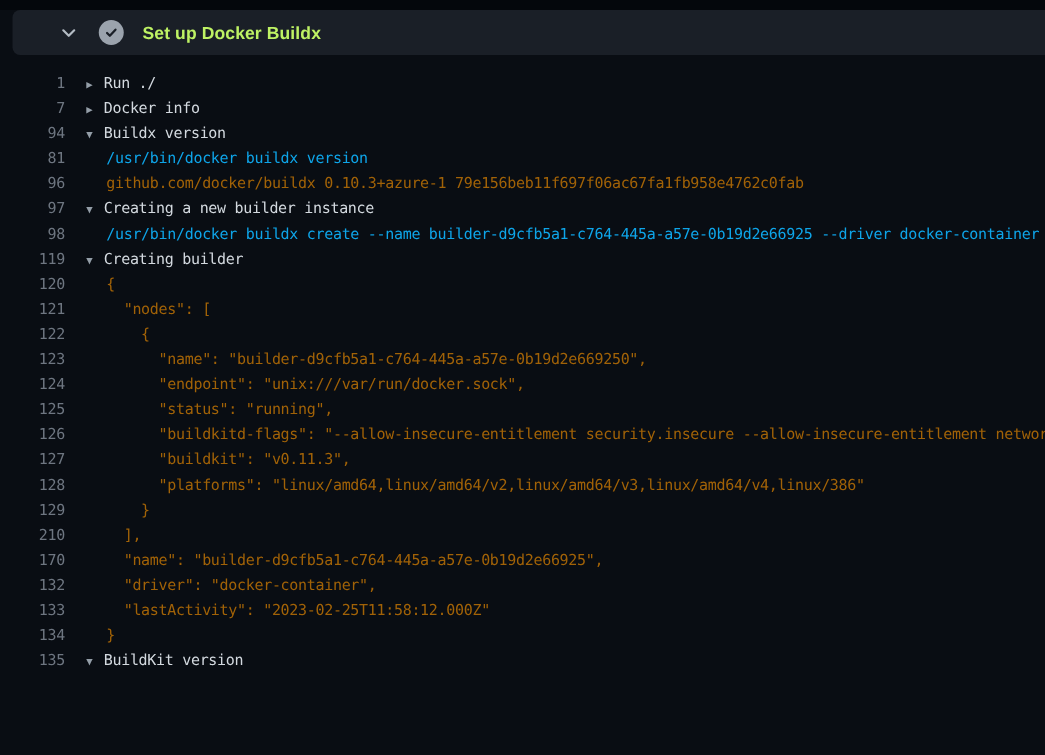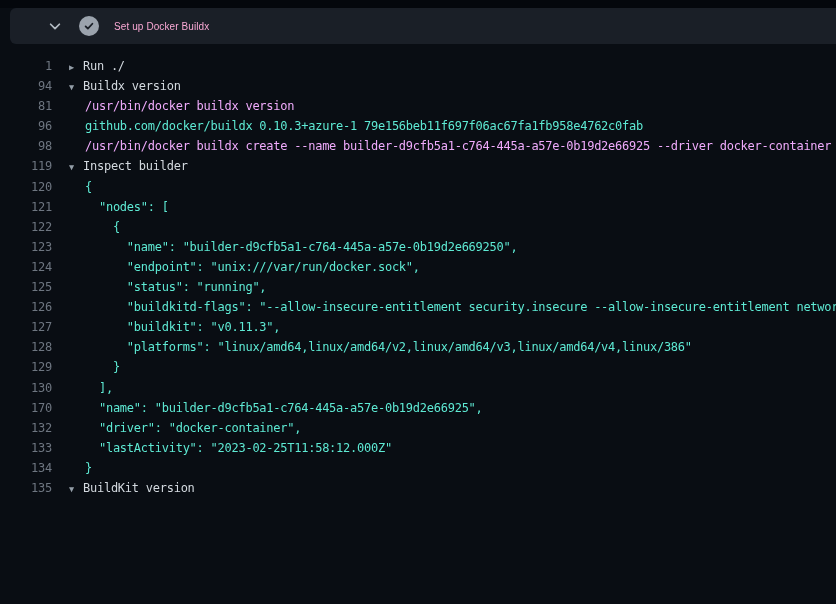--- a/index.html
+++ b/index.html
@@ -17,40 +17,40 @@
     padding-left:36px;box-sizing:border-box;
     cursor:pointer;
   }
   .chevron{width:18px;height:18px;display:flex;align-items:center;justify-content:center;color:#b4bcc4;}
   .status-circle{
     width:20px;height:20px;border-radius:50%;
     background:#9ba3ad;margin-left:15px;
     display:flex;align-items:center;justify-content:center;flex:none;
   }
   .step-title{
-    margin-left:15px;color:#f9a8d4;font-size:10px;font-weight:400;letter-spacing:.1px;
+    margin-left:15px;color:#bef264;font-size:14px;font-weight:700;letter-spacing:.1px;
   }
   .log{
     position:absolute;left:0;top:56px;width:836px;
     font-family:"DejaVu Sans Mono","Liberation Mono",monospace;
     font-size:12px;letter-spacing:-0.25px;
   }
   .row{height:20.1px;line-height:20.1px;white-space:pre;overflow:hidden;}
   .num{
     display:inline-block;width:52px;text-align:right;color:#6e7681;
     text-decoration:none;vertical-align:top;
   }
   .grp{cursor:pointer;}
   .arrow{
     display:inline-block;width:12px;margin-left:17px;color:#949ea8;
     font-size:8.5px;vertical-align:baseline;
   }
   .gtxt{color:#d3d9df;margin-left:2px;}
-  .otxt{display:inline-block;margin-left:33px;color:#5eead4;}
-  .cmd{color:#f0abfc;}
+  .otxt{display:inline-block;margin-left:33px;color:#a16207;}
+  .cmd{color:#0ea5e9;}
 </style>
 </head>
 <body>
 
 <div class="top-strip"></div>
 
 <div class="step-header">
   <span class="chevron">
     <svg width="14" height="14" viewBox="0 0 16 16" fill="none" stroke="currentColor" stroke-width="2" stroke-linecap="round" stroke-linejoin="round">
       <path d="M3 6 L8 11 L13 6"></path>
@@ -59,34 +59,36 @@
   <span class="status-circle">
     <svg width="12" height="12" viewBox="0 0 16 16" fill="none" stroke="#1a1f27" stroke-width="2.4" stroke-linecap="round" stroke-linejoin="round">
       <path d="M3.5 8.5 L6.5 11.5 L12.5 5"></path>
     </svg>
   </span>
   <span class="step-title">Set up Docker Buildx</span>
 </div>
 
 <div class="log" id="log">
     <div class="row"><a class="num" href="#">1</a><span class="grp"><span class="arrow">▶</span><span class="gtxt">Run ./</span></span></div>
+    <div class="row"><a class="num" href="#">7</a><span class="grp"><span class="arrow">▶</span><span class="gtxt">Docker info</span></span></div>
     <div class="row"><a class="num" href="#">94</a><span class="grp"><span class="arrow">▼</span><span class="gtxt">Buildx version</span></span></div>
     <div class="row"><a class="num" href="#">81</a><span class="otxt cmd">/usr/bin/docker buildx version</span></div>
     <div class="row"><a class="num" href="#">96</a><span class="otxt">github.com/docker/buildx 0.10.3+azure-1 79e156beb11f697f06ac67fa1fb958e4762c0fab</span></div>
+    <div class="row"><a class="num" href="#">97</a><span class="grp"><span class="arrow">▼</span><span class="gtxt">Creating a new builder instance</span></span></div>
     <div class="row"><a class="num" href="#">98</a><span class="otxt cmd">/usr/bin/docker buildx create --name builder-d9cfb5a1-c764-445a-a57e-0b19d2e66925 --driver docker-container</span></div>
-    <div class="row"><a class="num" href="#">119</a><span class="grp"><span class="arrow">▼</span><span class="gtxt">Inspect builder</span></span></div>
+    <div class="row"><a class="num" href="#">119</a><span class="grp"><span class="arrow">▼</span><span class="gtxt">Creating builder</span></span></div>
     <div class="row"><a class="num" href="#">120</a><span class="otxt">{</span></div>
     <div class="row"><a class="num" href="#">121</a><span class="otxt">  "nodes": [</span></div>
     <div class="row"><a class="num" href="#">122</a><span class="otxt">    {</span></div>
     <div class="row"><a class="num" href="#">123</a><span class="otxt">      "name": "builder-d9cfb5a1-c764-445a-a57e-0b19d2e669250",</span></div>
     <div class="row"><a class="num" href="#">124</a><span class="otxt">      "endpoint": "unix:///var/run/docker.sock",</span></div>
     <div class="row"><a class="num" href="#">125</a><span class="otxt">      "status": "running",</span></div>
     <div class="row"><a class="num" href="#">126</a><span class="otxt">      "buildkitd-flags": "--allow-insecure-entitlement security.insecure --allow-insecure-entitlement network.host",</span></div>
     <div class="row"><a class="num" href="#">127</a><span class="otxt">      "buildkit": "v0.11.3",</span></div>
     <div class="row"><a class="num" href="#">128</a><span class="otxt">      "platforms": "linux/amd64,linux/amd64/v2,linux/amd64/v3,linux/amd64/v4,linux/386"</span></div>
     <div class="row"><a class="num" href="#">129</a><span class="otxt">    }</span></div>
-    <div class="row"><a class="num" href="#">130</a><span class="otxt">  ],</span></div>
+    <div class="row"><a class="num" href="#">210</a><span class="otxt">  ],</span></div>
     <div class="row"><a class="num" href="#">170</a><span class="otxt">  "name": "builder-d9cfb5a1-c764-445a-a57e-0b19d2e66925",</span></div>
     <div class="row"><a class="num" href="#">132</a><span class="otxt">  "driver": "docker-container",</span></div>
     <div class="row"><a class="num" href="#">133</a><span class="otxt">  "lastActivity": "2023-02-25T11:58:12.000Z"</span></div>
     <div class="row"><a class="num" href="#">134</a><span class="otxt">}</span></div>
     <div class="row"><a class="num" href="#">135</a><span class="grp"><span class="arrow">▼</span><span class="gtxt">BuildKit version</span></span></div>
   </div>
 
 </body></html>

